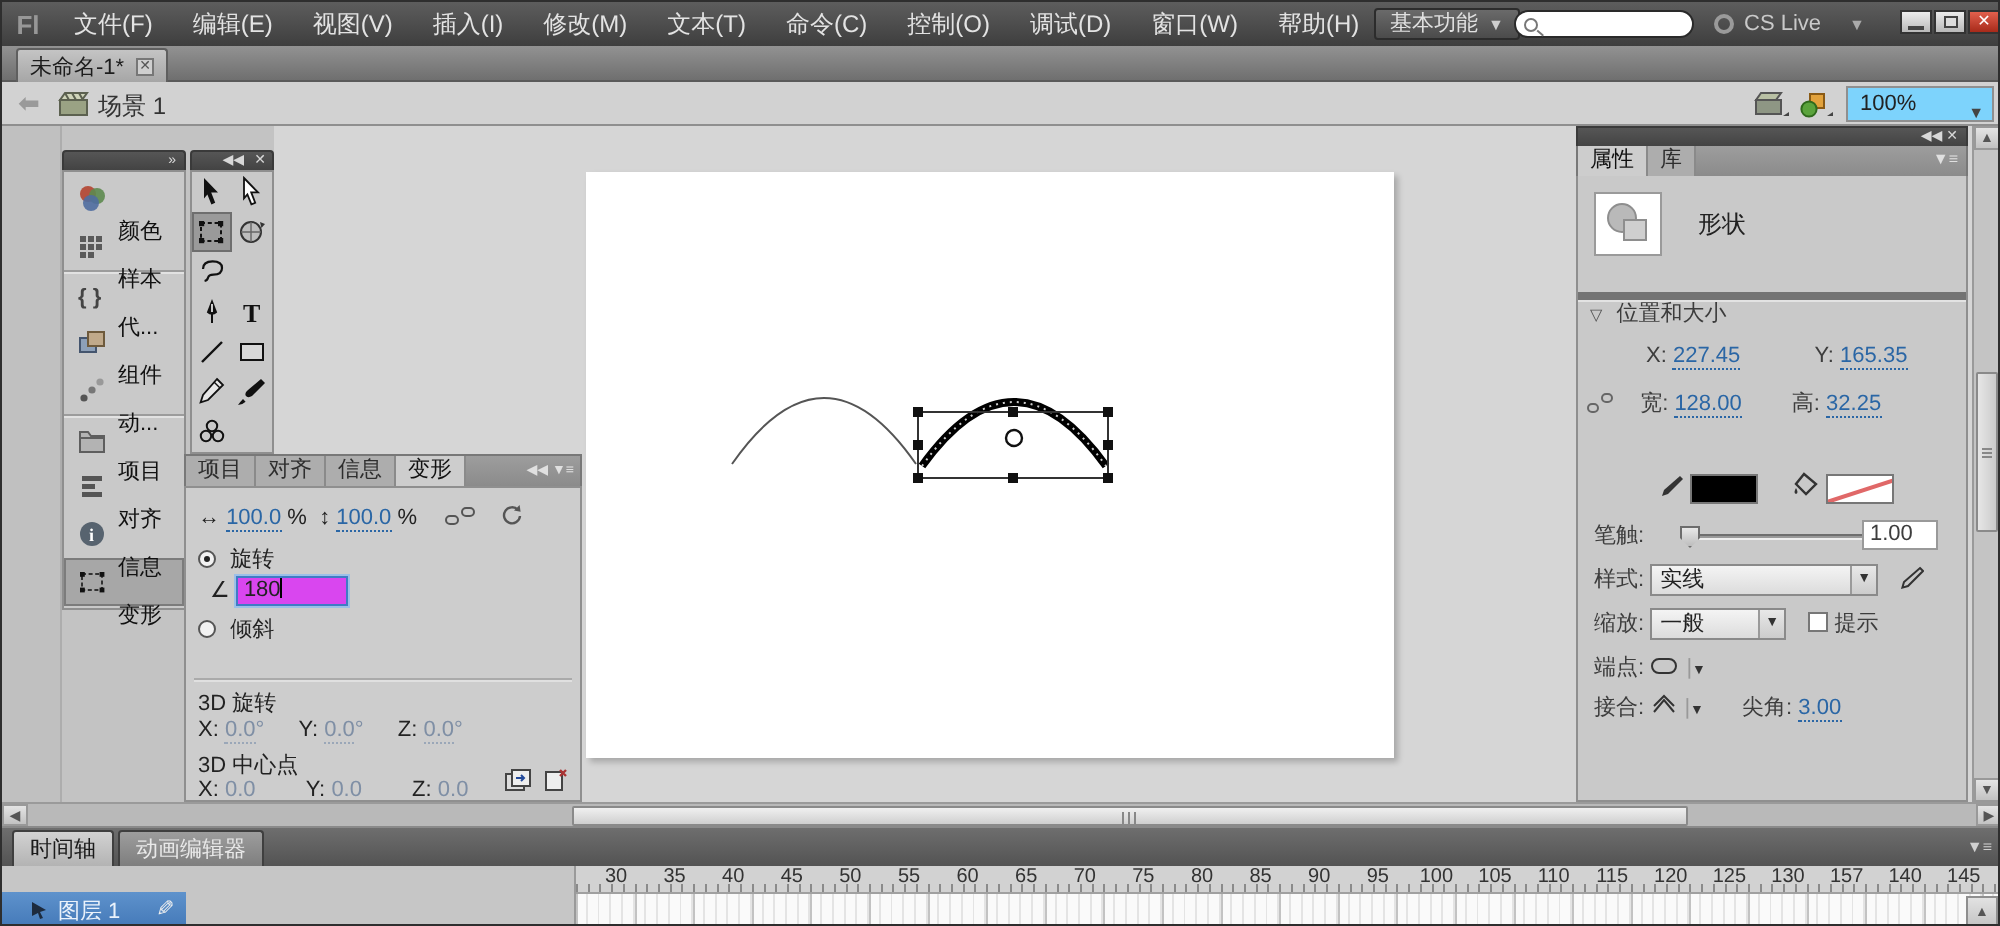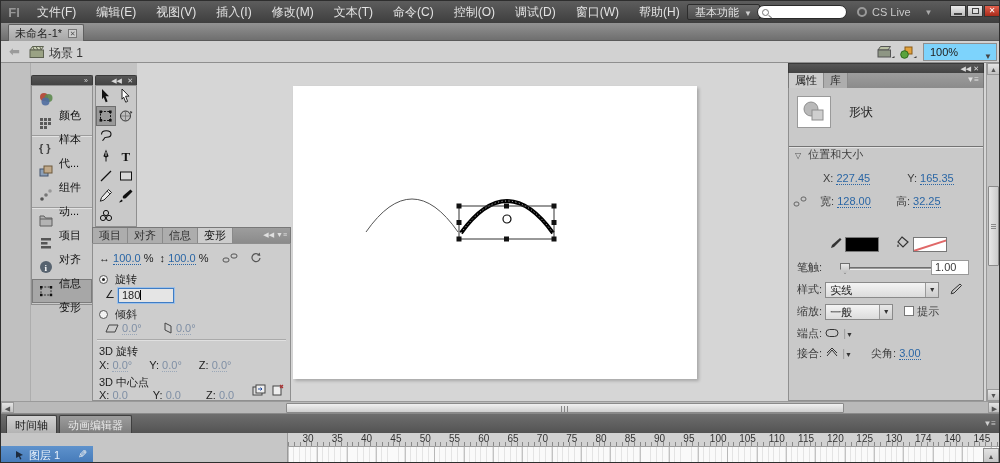--- a/index.html
+++ b/index.html
@@ -71,34 +71,34 @@
   .xtabs{height:16px;background:linear-gradient(#9d9d9d,#8b8b8b);display:flex;align-items:flex-end;position:relative;border:1px solid #787878;border-bottom:none;}
   .xtab{height:15px;line-height:15px;padding:0 6px;font-size:11px;color:#2e2e2e;background:#adadad;border-right:1px solid #8a8a8a;}
   .xtab.active{background:#cdcdcd;color:#111;}
   .xtabs .corner{position:absolute;right:3px;top:3px;font-size:7px;color:#e0e0e0;}
   .xbody{position:relative;background:#cdcdcd;border:1px solid #8f8f8f;height:158px;font-size:11px;}
   .hot{color:#2a66a5;border-bottom:1px dotted #2a66a5;}
   .dim{color:#7f8fa5;border-bottom:1px dotted #9aa7b8;}
   .xrow{position:absolute;left:6px;right:6px;white-space:nowrap;}
   .radio{display:inline-block;width:9px;height:9px;border:1px solid #555;border-radius:50%;background:#f2f2f2;vertical-align:-1px;margin-right:4px;position:relative;}
   .radio.on:after{content:"";position:absolute;left:2px;top:2px;width:3px;height:3px;border-radius:50%;background:#222;}
-  .rot-input{display:inline-block;width:56px;height:15px;background:#e5e5e5;border:1px solid #3f7cc4;box-shadow:0 0 0 1px #9cc0e8;font-size:11px;line-height:13px;padding-left:3px;vertical-align:middle;}
+  .rot-input{display:inline-block;width:56px;height:15px;background:#d946ef;border:1px solid #3f7cc4;box-shadow:0 0 0 1px #9cc0e8;font-size:11px;line-height:13px;padding-left:3px;vertical-align:middle;}
   .caret{display:inline-block;width:1px;height:10px;background:#000;vertical-align:-1px;}
   .xdiv{position:absolute;left:4px;right:4px;height:1px;background:#aaa;box-shadow:0 1px 0 #e0e0e0;}
   .xbtns{position:absolute;right:6px;bottom:4px;display:flex;gap:6px;}
 
   
   .props{position:absolute;left:787px;top:62px;width:196px;height:338px;}
   .props .phead{border-radius:0;}
   .ptabs{height:15px;background:linear-gradient(#9d9d9d,#8b8b8b);display:flex;align-items:flex-end;position:relative;border-left:1px solid #787878;border-right:1px solid #787878;}
   .ptabs .corner{position:absolute;right:4px;top:2px;font-size:8px;color:#e0e0e0;}
   .props .pbody{height:313px;position:relative;font-size:11px;border-top:none;}
   .preview-box{position:absolute;left:8px;top:8px;width:34px;height:32px;background:#fff;border:1px solid #9a9a9a;}
   .obj-type{position:absolute;left:60px;top:16px;font-size:12px;color:#222;}
-  .sec-head{position:absolute;left:0;right:0;height:15px;border-top:1px solid #737373;box-shadow:inset 0 1px 0 #e3e3e3;padding-left:6px;color:#3c3c3c;font-size:11px;line-height:15px;}
+  .sec-head{position:absolute;left:0;right:0;height:15px;border-top:4px solid #737373;box-shadow:inset 0 1px 0 #e3e3e3;padding-left:6px;color:#3c3c3c;font-size:11px;line-height:15px;}
   .sec-head .tri{font-size:8px;color:#555;margin-right:4px;}
   .prow{position:absolute;white-space:nowrap;color:#3d3d3d;}
   .swatch{display:inline-block;width:34px;height:15px;border:1px solid #777;vertical-align:middle;background:#000;}
   .swatch.none{background:#fff;position:relative;overflow:hidden;}
   .swatch.none:after{content:"";position:absolute;left:-4px;top:6px;width:44px;height:2px;background:#e06868;transform:rotate(-18deg);}
   .slider-track{position:absolute;left:45px;top:7px;width:92px;height:3px;background:#999;border-bottom:1px solid #eee;border-top:1px solid #6e6e6e;}
   .slider-thumb{position:absolute;left:-2px;top:-5px;width:10px;height:11px;background:linear-gradient(#e8e8e8,#bdbdbd);border:1px solid #6d6d6d;clip-path:polygon(0 0,100% 0,100% 55%,50% 100%,0 55%);}
   .valbox{display:inline-block;width:38px;height:15px;background:#fff;border:1px solid #999;font-size:11px;line-height:13px;padding-left:3px;vertical-align:middle;}
   .combo{display:inline-block;height:16px;background:linear-gradient(#f4f4f4,#dcdcdc);border:1px solid #8a8a8a;position:relative;vertical-align:middle;line-height:14px;padding-left:4px;color:#222;}
   .combo .dd{position:absolute;right:0;top:0;width:13px;height:100%;border-left:1px solid #9a9a9a;font-size:7px;text-align:center;line-height:14px;color:#333;background:linear-gradient(#e8e8e8,#cccccc);}
@@ -469,30 +469,20 @@
         <span>旋转</span>
       </div>
       <div class="xrow" style="top:44px;left:12px">
         <span>∠</span>
         <span class="rot-input"><span>180</span><span class="caret"></span></span>
       </div>
       <div class="xrow" style="top:63px">
         <span class="radio"></span>
         <span>倾斜</span>
       </div>
-      <div class="xrow" style="top:78px;left:12px">
-        <span><svg width="14" height="9" viewBox="0 0 14 9" style="display:inline-block;vertical-align:-1px">
-              <path d="M4 1 h9 l-3 7 H1 Z" fill="none" stroke="#444"></path>
-            </svg></span>
-        <span class="dim">0.0</span><span class="dim" style="border:none">°</span>
-        <span style="margin-left:18px"><svg width="10" height="12" viewBox="0 0 10 12" style="display:inline-block;vertical-align:-2px">
-              <path d="M2 1 l6 3 v7 L2 8 Z" fill="none" stroke="#444"></path>
-            </svg></span>
-        <span class="dim">0.0</span><span class="dim" style="border:none">°</span>
-      </div>
       <div class="xdiv" style="top:95px"></div>
       <div class="xrow" style="top:100px"><span>3D 旋转</span></div>
       <div class="xrow" style="top:115px">
         <span>X:</span>
         <span class="dim">0.0</span><span class="dim" style="border:none">°</span>
         <span style="margin-left:14px">Y:</span>
         <span class="dim">0.0</span><span class="dim" style="border:none">°</span>
         <span style="margin-left:14px">Z:</span>
         <span class="dim">0.0</span><span class="dim" style="border:none">°</span>
       </div>
@@ -670,21 +660,21 @@
           <span class="num" style="left: 342.3px;">85</span>
           <span class="num" style="left: 371.6px;">90</span>
           <span class="num" style="left: 400.9px;">95</span>
           <span class="num" style="left: 430.2px;">100</span>
           <span class="num" style="left: 459.5px;">105</span>
           <span class="num" style="left: 488.8px;">110</span>
           <span class="num" style="left: 518.1px;">115</span>
           <span class="num" style="left: 547.4px;">120</span>
           <span class="num" style="left: 576.7px;">125</span>
           <span class="num" style="left: 606px;">130</span>
-          <span class="num" style="left: 635.3px;">174</span>
+          <span class="num" style="left: 635.3px;">157</span>
           <span class="num" style="left: 664.6px;">140</span>
           <span class="num" style="left: 693.9px;">145</span>
         </div>
       <div class="frames-grid"></div>
       <div class="fg-scroll">▲</div>
     </div>
   </div>
 
 </div>
 

